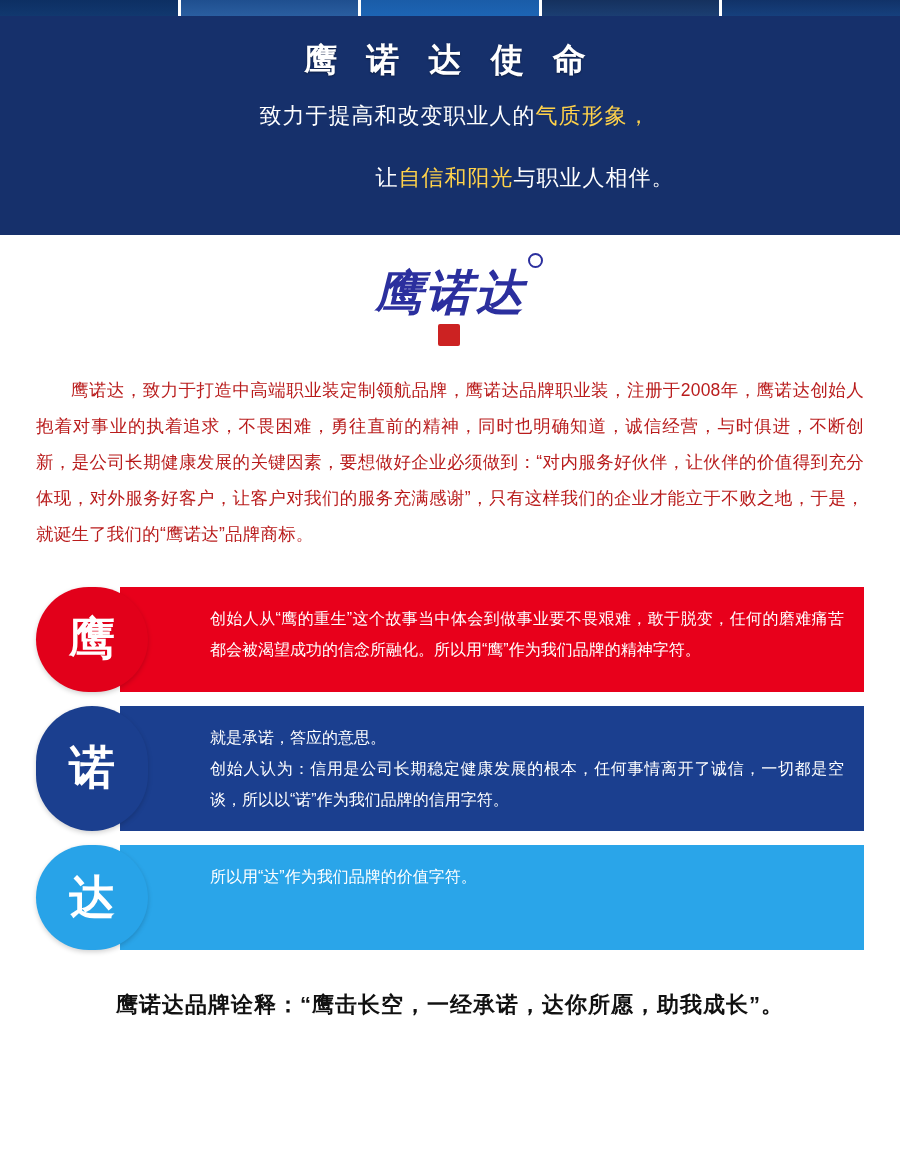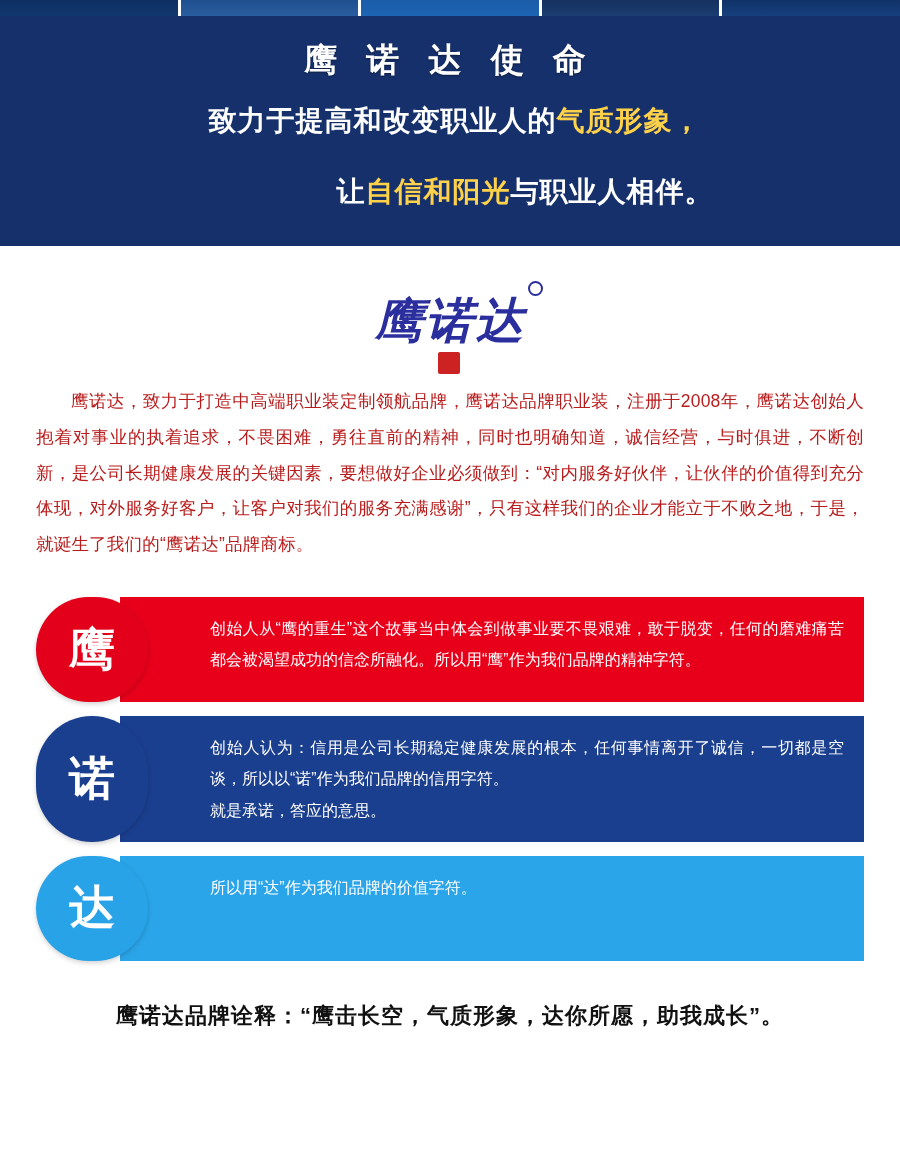--- a/index.html
+++ b/index.html
@@ -37,49 +37,49 @@
   .photo-cell:last-child { border-right: none; }
   .pc1 { background: linear-gradient(180deg,#0d2f63,#11386f); }
   .pc2 { background: linear-gradient(180deg,#1f4f8f,#2a5ea0); }
   .pc3 { background: linear-gradient(180deg,#1a5ca8,#1d64b4); }
   .pc4 { background: linear-gradient(180deg,#15315e,#1b3e72); }
   .pc5 { background: linear-gradient(180deg,#113268,#16407d); }
 
   
   .mission {
     background: #16306b;
-    padding: 16px 30px 32px 30px;
+    padding: 16px 30px 40px 30px;
     box-sizing: border-box;
     width: 900px;
   }
   .mission-title {
     text-align: center;
     color: #ffffff;
     font-size: 33px;
     font-weight: bold;
     letter-spacing: 10px;
     margin: 6px 0 16px 0;
     text-shadow: 0 1px 2px rgba(0,0,0,.4);
   }
   .mission-line {
     color: #ffffff;
-    font-size: 28px;
-    font-weight: bold;
+    font-size: 22px;
+    font-weight: normal;
     line-height: 1.55;
     letter-spacing: 1px;
   }
   .mission-line.l1 { text-align: center; padding-left: 10px; }
   .mission-line.l2 { text-align: center; padding-left: 150px; margin-top: 28px; }
   .hl { color: #ffd24a; }
 
   
   .logo-area {
     height: 130px;
     display: flex;
-    align-items: flex-end;
+    align-items: center;
     justify-content: center;
     position: relative;
   }
   .logo-wrap {
     position: relative;
     width: 190px;
     height: 95px;
   }
   .logo-text {
     position: absolute;
@@ -217,31 +217,31 @@
       <div class="block-body">
         <div>创始人从“鹰的重生”这个故事当中体会到做事业要不畏艰难，敢于脱变，任何的磨难痛苦都会被渴望成功的信念所融化。所以用“鹰”作为我们品牌的精神字符。</div>
       </div>
     </div>
 
     <div class="block b-navy">
       <div class="block-badge">
         <span>诺</span>
       </div>
       <div class="block-body">
+        <div>就是承诺，答应的意思。</div>
         <div>创始人认为：信用是公司长期稳定健康发展的根本，任何事情离开了诚信，一切都是空谈，所以以“诺”作为我们品牌的信用字符。</div>
-        <div>就是承诺，答应的意思。</div>
       </div>
     </div>
 
     <div class="block b-blue">
       <div class="block-badge">
         <span>达</span>
       </div>
       <div class="block-body">
         <div>所以用“达”作为我们品牌的价值字符。</div>
       </div>
     </div>
 
   </div>
 
-  <div class="slogan">鹰诺达品牌诠释：“鹰击长空，气质形象，达你所愿，助我成长”。</div>
+  <div class="slogan">鹰诺达品牌诠释：“鹰击长空，一经承诺，达你所愿，助我成长”。</div>
 
 </div>
 
 </body></html>

